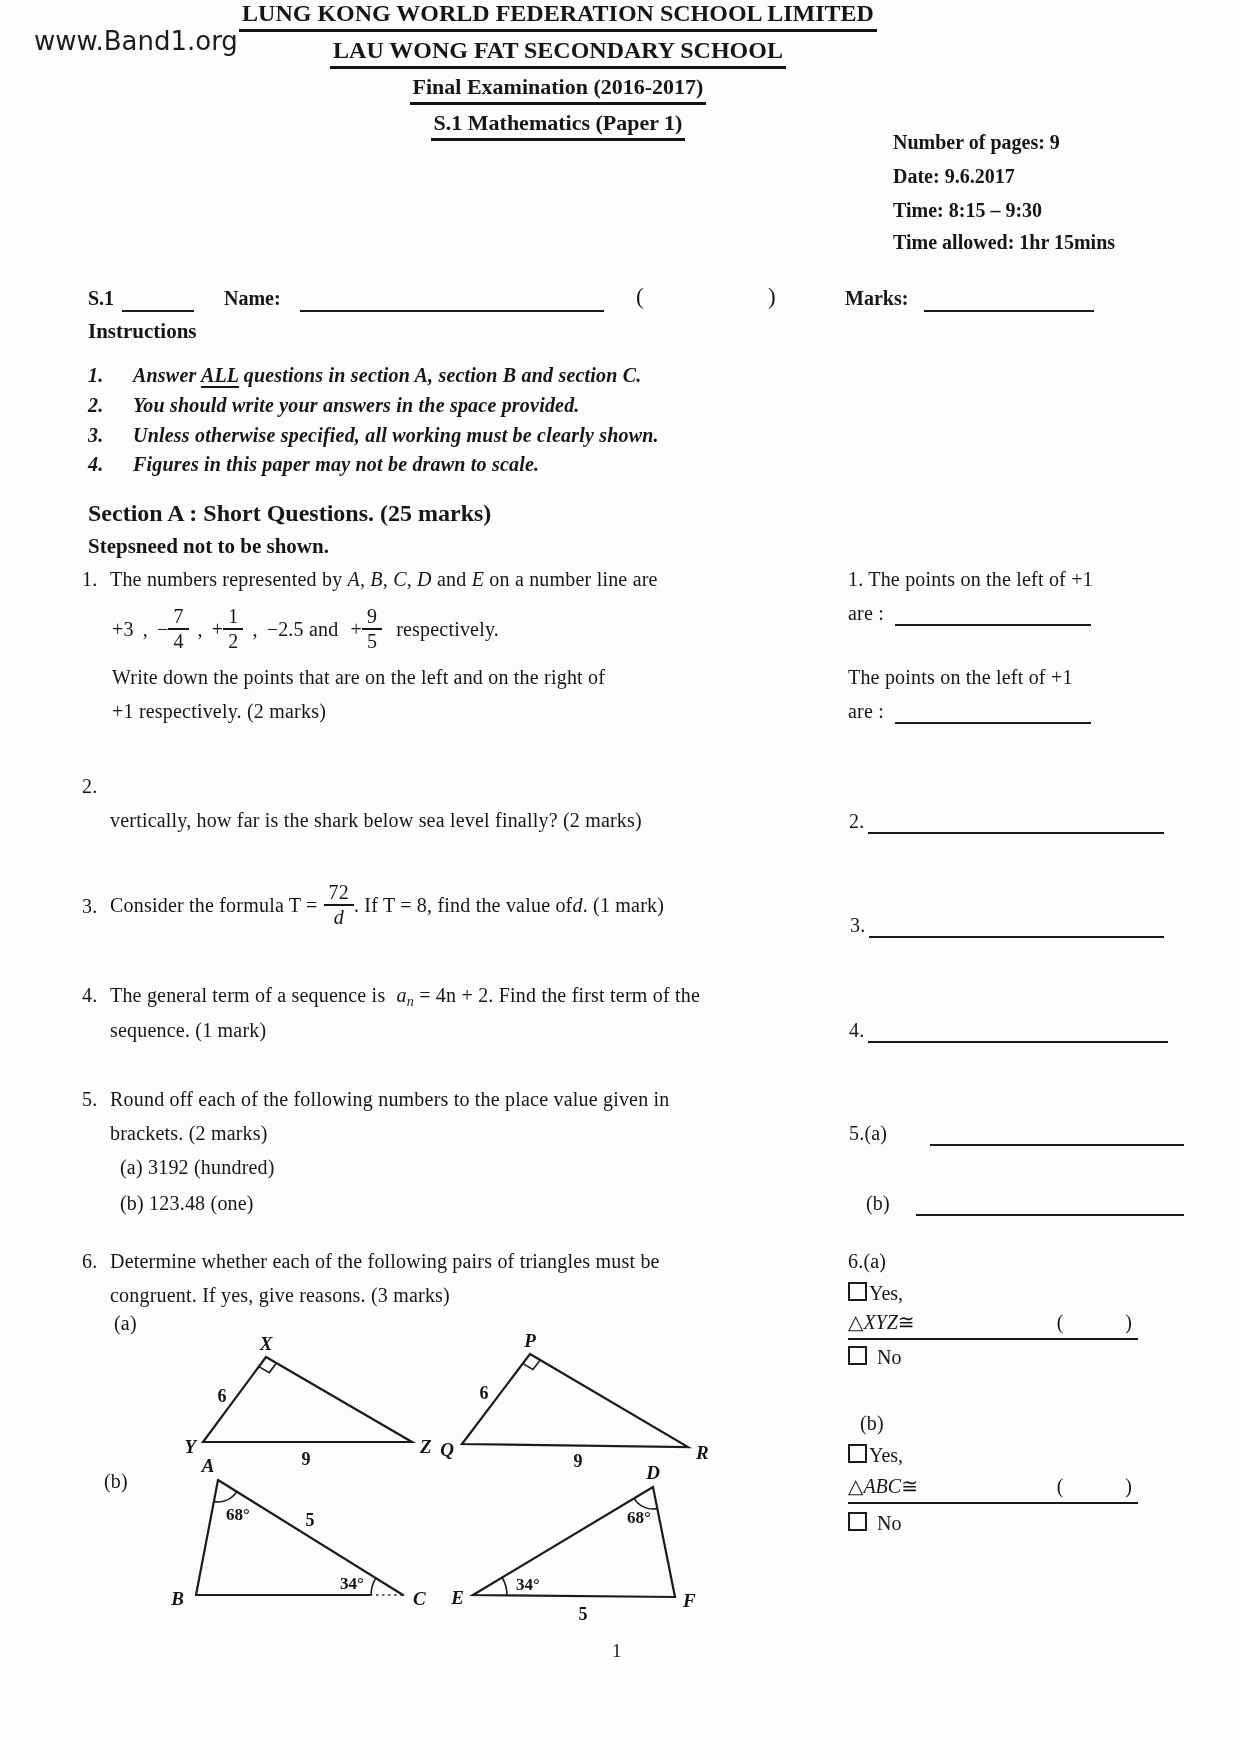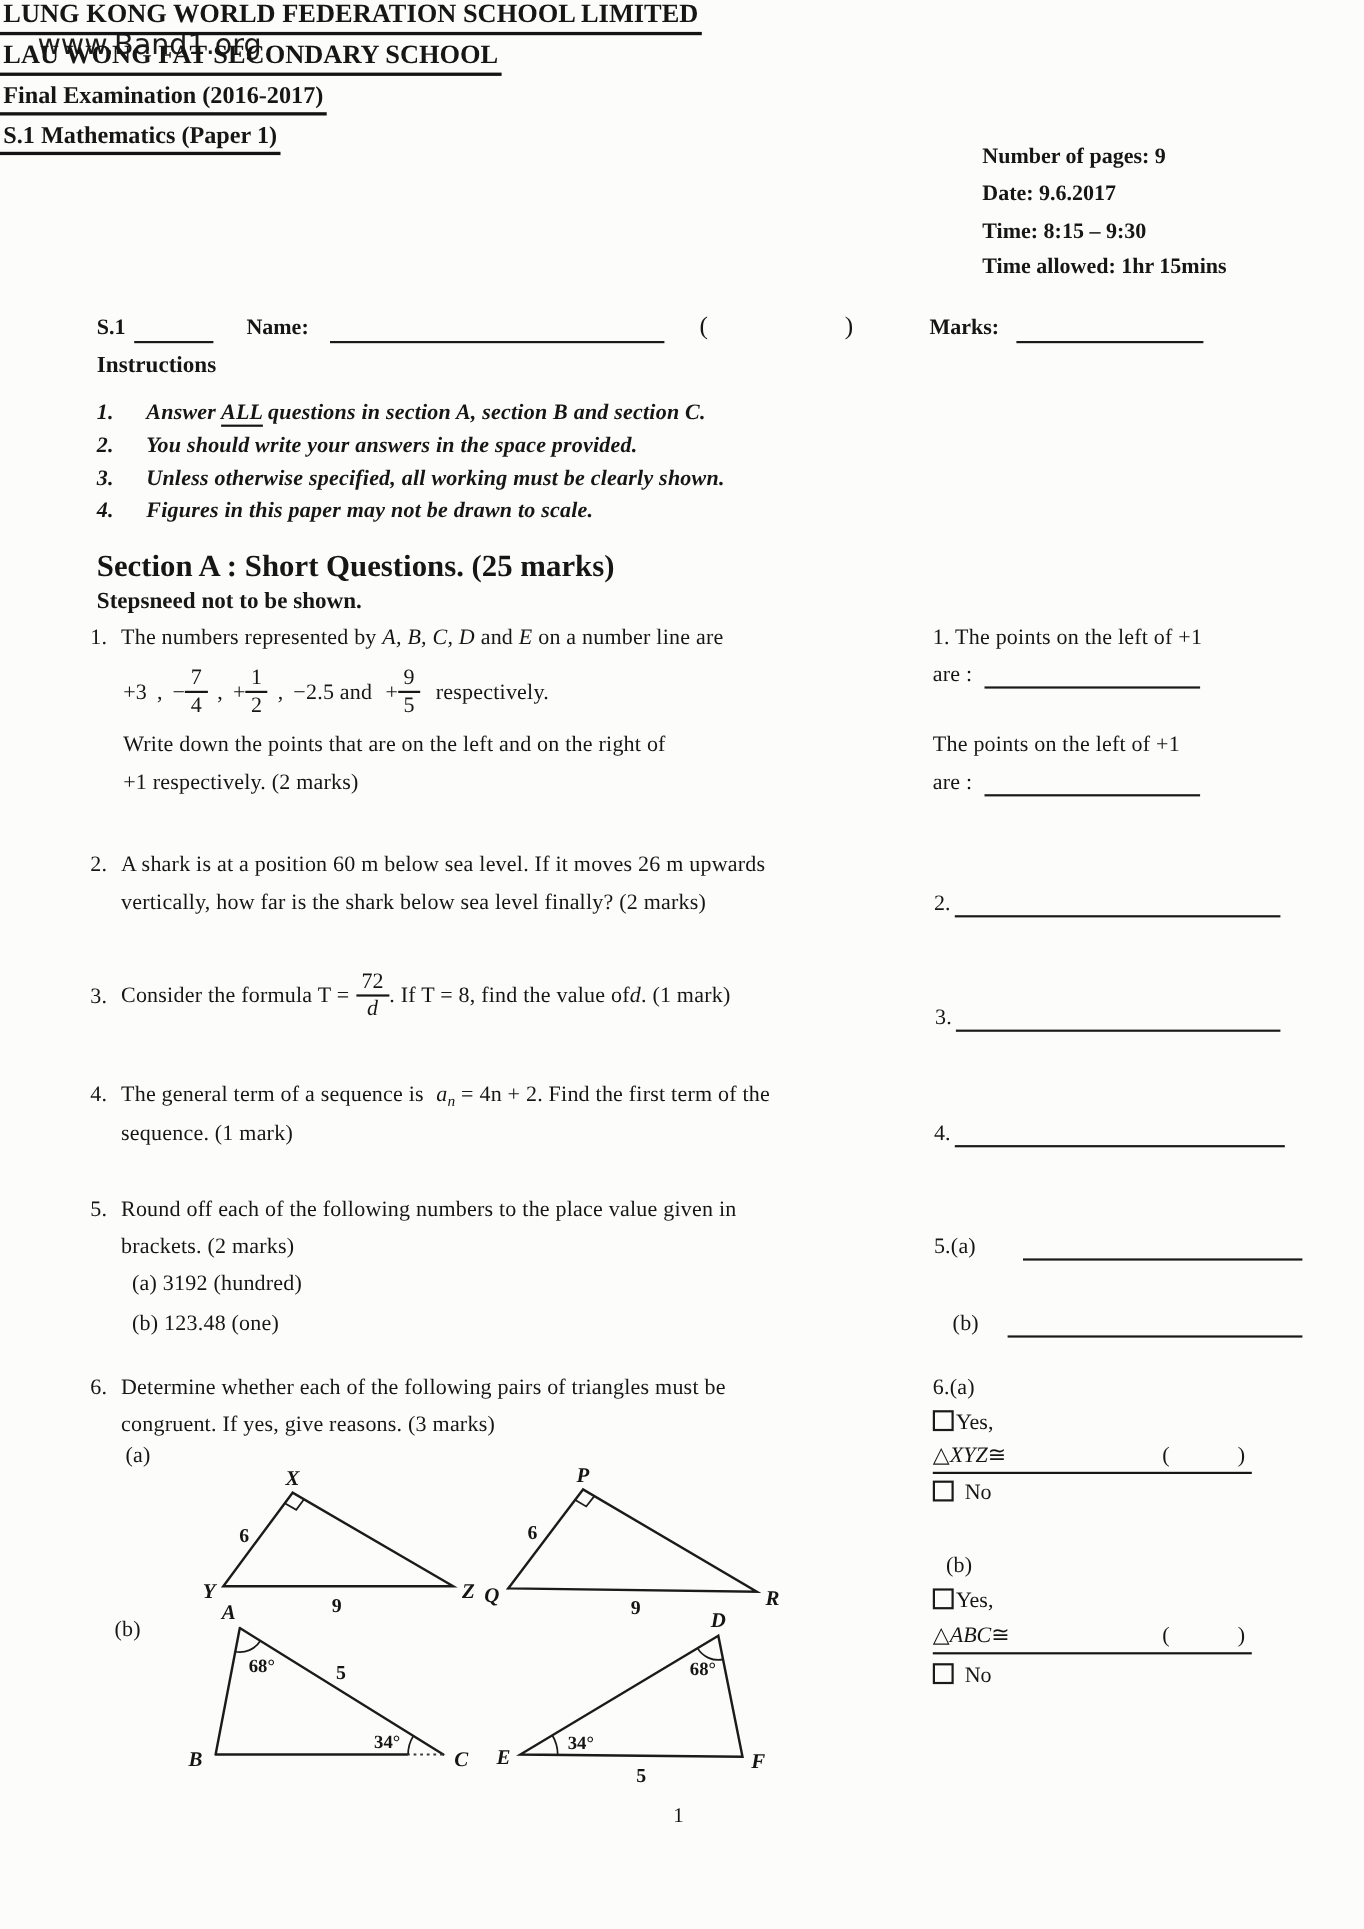--- a/index.html
+++ b/index.html
@@ -7,21 +7,21 @@
     position:relative;width:1240px;height:1754px;margin:0 auto;
     background:#fcfcfa;color:#161616;overflow:hidden;
     font-family:"Liberation Serif","DejaVu Serif",serif;
   }
   .abs{position:absolute;white-space:nowrap;}
   .b{font-weight:bold;}
   .i{font-style:italic;}
   .q{font-size:20px;letter-spacing:.2px;}
   .sm{font-size:20px;}
   .wm{font-family:"DejaVu Sans","Liberation Sans",sans-serif;font-size:26px;font-weight:500;color:#1c1c1c;}
-  .title-block{left:0;top:84;width:1116px;text-align:left;}
+  .title-block{left:0;top:84;width:1116px;text-align:center;}
   .title-line{margin:0 0 5px 0;font-weight:bold;}
   .t1{font-size:24px;}
   .t2{font-size:24px;}
   .t3{font-size:22px;}
   .t4{font-size:22px;}
   .tline{display:inline-block;border-bottom:3px solid #131313;padding:0 3px 2px;}
   .info{font-size:20px;font-weight:bold;}
   .blank{position:absolute;border-bottom:2px solid #1a1a1a;height:24px;}
   .cb{display:inline-block;width:15px;height:15px;border:2px solid #1a1a1a;background:transparent;flex:none;}
   .cbrow{position:absolute;display:flex;align-items:flex-start;font-size:20px;}
@@ -77,21 +77,21 @@
 
   <div class="abs b i q" style="left:88px;top:394px;">2.</div>
   <div class="abs b i q" style="left:133px;top:394px;">You should write your answers in the space provided.</div>
 
   <div class="abs b i q" style="left:88px;top:424px;">3.</div>
   <div class="abs b i q" style="left:133px;top:424px;">Unless otherwise specified, all working must be clearly shown.</div>
 
   <div class="abs b i q" style="left:88px;top:453px;">4.</div>
   <div class="abs b i q" style="left:133px;top:453px;">Figures in this paper may not be drawn to scale.</div>
 
-  <div class="abs b" style="left:88px;top:500px;font-size:28px;">Section A : Short Questions. (25 marks)</div>
+  <div class="abs b" style="left:88px;top:500px;font-size:24px;">Section A : Short Questions. (25 marks)</div>
   <div class="abs b" style="left:88px;top:534px;font-size:21px;font-family:Liberation Serif, serif;">Stepsneed not to be shown.</div>
 
   <div class="abs q" style="left:82px;top:568px;">1.</div>
   <div class="abs q" style="left:110px;top:568px;"><span>The numbers represented by </span><span class="i">A, B, C, D</span><span> and </span><span class="i">E</span><span> on a number line are</span></div>
 
   <div class="mathrow" style="left:112px;top:598px;height:62px;">
     <span>+3</span>
     <span style="margin:0 9px;">,</span>
     <span>−</span>
     <span class="frac">
@@ -118,21 +118,20 @@
   <div class="abs q" style="left:112px;top:700px;">+1 respectively. (2 marks)</div>
 
   <div class="abs q" style="left:848px;top:568px;">1. The points on the left of +1</div>
   <div class="abs q" style="left:848px;top:602px;">are :</div>
   <div class="blank" style="left:895px;top:600px;width:196px;"></div>
   <div class="abs q" style="left:848px;top:666px;">The points on the left of +1</div>
   <div class="abs q" style="left:848px;top:700px;">are :</div>
   <div class="blank" style="left:895px;top:698px;width:196px;"></div>
 
   <div class="abs q" style="left:82px;top:775px;">2.</div>
-  <div class="abs q" style="left:110px;top:775px;">A shark is at a position 60 m below sea level. If it moves 26 m upwards</div>
   <div class="abs q" style="left:110px;top:809px;">vertically, how far is the shark below sea level finally? (2 marks)</div>
   <div class="abs q" style="left:849px;top:810px;">2.</div>
   <div class="blank" style="left:868px;top:808px;width:296px;"></div>
 
   <div class="abs q" style="left:82px;top:895px;">3.</div>
   <div class="mathrow" style="left:110px;top:876px;height:58px;">
     <span>Consider the formula T =</span>
     <span class="frac" style="margin-left:6px;">
         <span class="fn">72</span>
         <span class="fd i">d</span>

